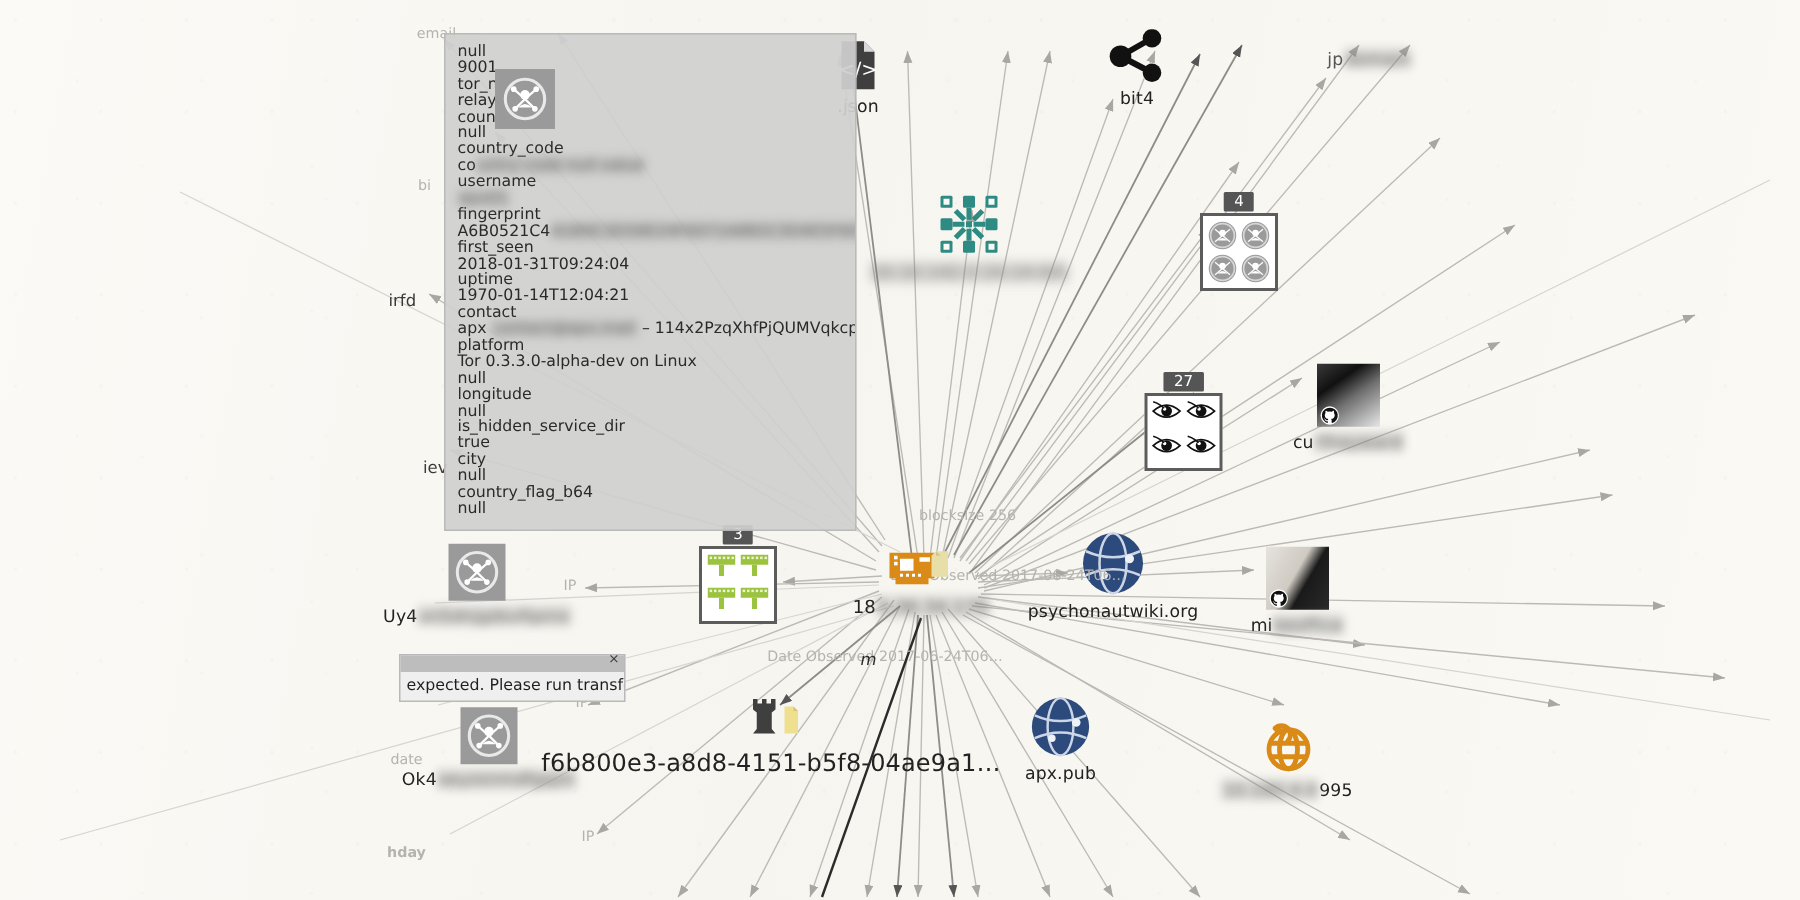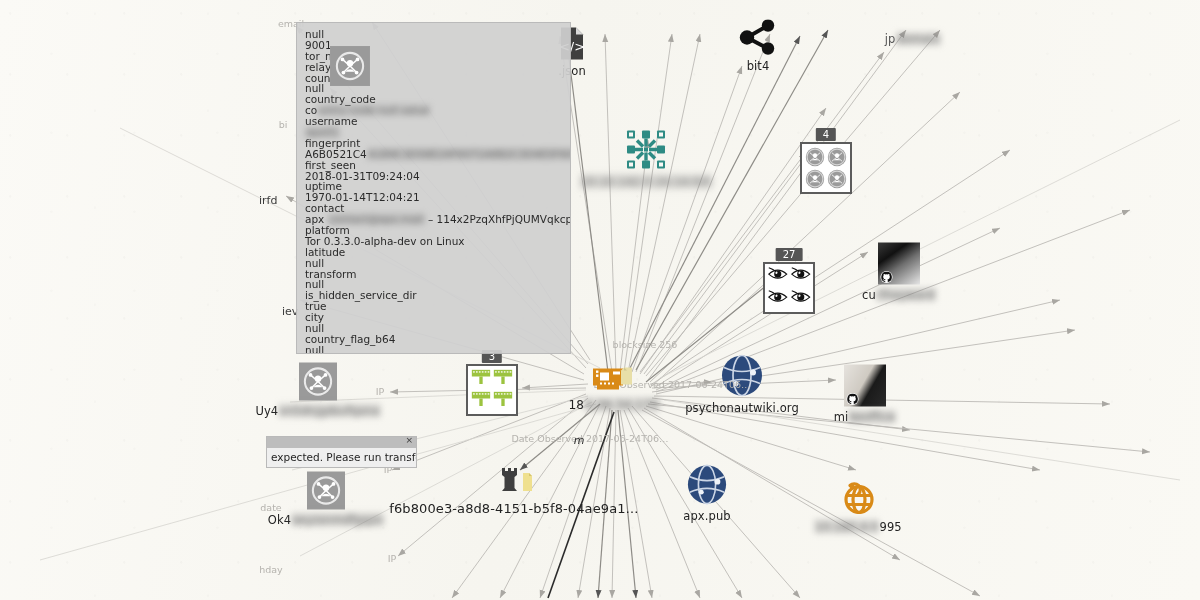--- a/index.html
+++ b/index.html
@@ -536,33 +536,33 @@
   <div class="node" style="left:514px;top:490px;">
     <div class="ico">
       <svg width="40" height="34" viewBox="0 0 40 34">
         <g fill="#3f3f3f">
           <path d="M8 4 h3 v3 h3 v-3 h3 v3 h3 v-3 h3 v7 l-2.5 2 v11 l2.5 3 h-15 l2.5 -3 v-11 l-2.5 -2 z"></path>
         </g>
         <path d="M29 9 h6 l3 3 v15 h-9 z" fill="#efe08f"></path>
         <path d="M35 9 l3 3 h-3 z" fill="#d6c56c"></path>
       </svg>
     </div>
-    <div class="lbl" style="font-size:13px;">f6b800e3-a8d8-4151-b5f8-04ae9a1…</div>
+    <div class="lbl" style="font-size:16px;">f6b800e3-a8d8-4151-b5f8-04ae9a1…</div>
   </div>
 
   <div class="edge-lbl" style="left:645px;top:344px;">blocksize 256</div>
   <div class="edge-lbl" style="left:672px;top:384px;">Date Observed 2017-06-24T06…</div>
   <div class="edge-lbl" style="left:590px;top:438px;">Date Observed 2017-06-24T06…</div>
   <div class="edge-lbl" style="left:380px;top:391px;">IP</div>
   <div class="edge-lbl" style="left:388px;top:469px;">IP</div>
   <div class="edge-lbl" style="left:392px;top:558px;">IP</div>
   <div class="edge-lbl" style="left:291px;top:23px;">email</div>
   <div class="edge-lbl" style="left:283px;top:124px;text-align:center;">bi</div>
   <div class="edge-lbl" style="left:271px;top:507px;">date</div>
-  <div class="edge-lbl" style="left:271px;top:569px;">hday</div>
+  <div class="edge-lbl" style="left:271px;top:569px;font-weight:bold;">hday</div>
   <div class="edge-lbl dk" style="left:579px;top:440px;color:#2b2b2b;font-style:italic;font-size:11px;">m</div>
 
   <div class="fragment" style="left:259px;top:194px;">irfd</div>
   <div class="fragment" style="left:262px;top:305px;margin-left:20px;">iev</div>
 
   <div id="detail">
     <div class="tail"></div>
   <div class="row k">null</div>
       <div class="row v">9001</div>
       <div class="row k">tor_node</div>
@@ -576,23 +576,22 @@
       <div class="row k">fingerprint</div>
       <div class="row v"><span>A6B0521C4</span><span class="blur">A1B9C3D58E24F6071A8B2C3D4E5F6071A8B2C</span></div>
       <div class="row k">first_seen</div>
       <div class="row v">2018-01-31T09:24:04</div>
       <div class="row k">uptime</div>
       <div class="row v">1970-01-14T12:04:21</div>
       <div class="row k">contact</div>
       <div class="row v"><span>apx </span><span class="blur">contact@apx.mail</span><span> – 114x2PzqXhfPjQUMVqkcpi8DZN9d…</span></div>
       <div class="row k">platform</div>
       <div class="row v">Tor 0.3.3.0-alpha-dev on Linux</div>
-      <div class="row k">latitude</div>
       <div class="row v">null</div>
-      <div class="row k">transform</div>
+      <div class="row k">longitude</div>
       <div class="row v">null</div>
       <div class="row k">is_hidden_service_dir</div>
       <div class="row v">true</div>
       <div class="row k">city</div>
       <div class="row v">null</div>
       <div class="row k">country_flag_b64</div>
       <div class="row v">null</div>
     </div>
   <div id="detail-badge">
     <svg width="30" height="30" viewBox="0 0 32 32">

